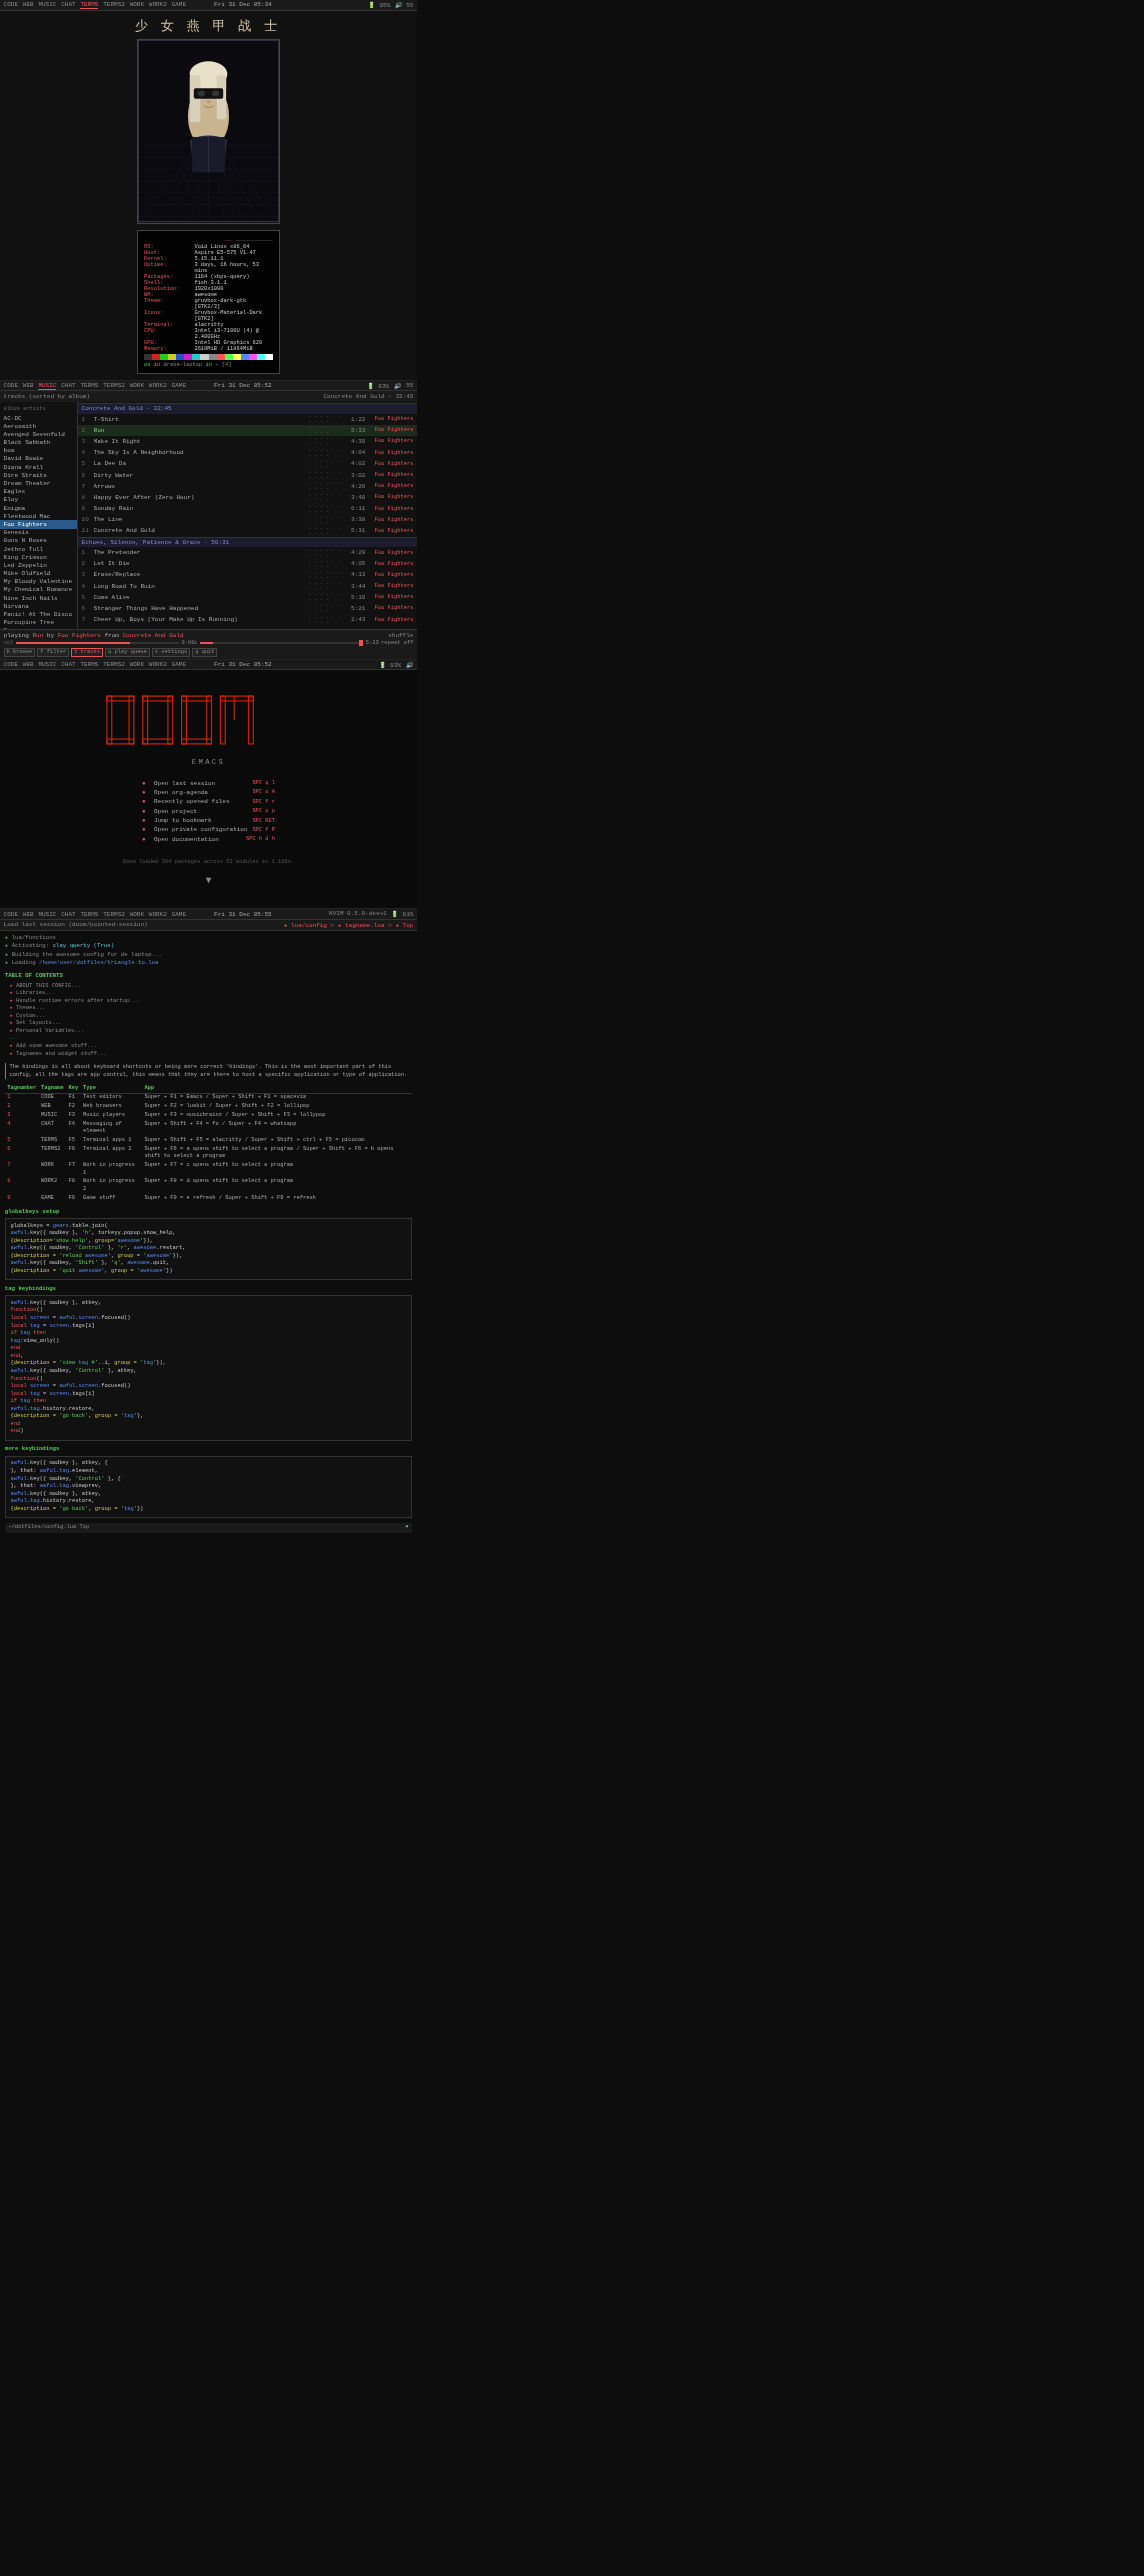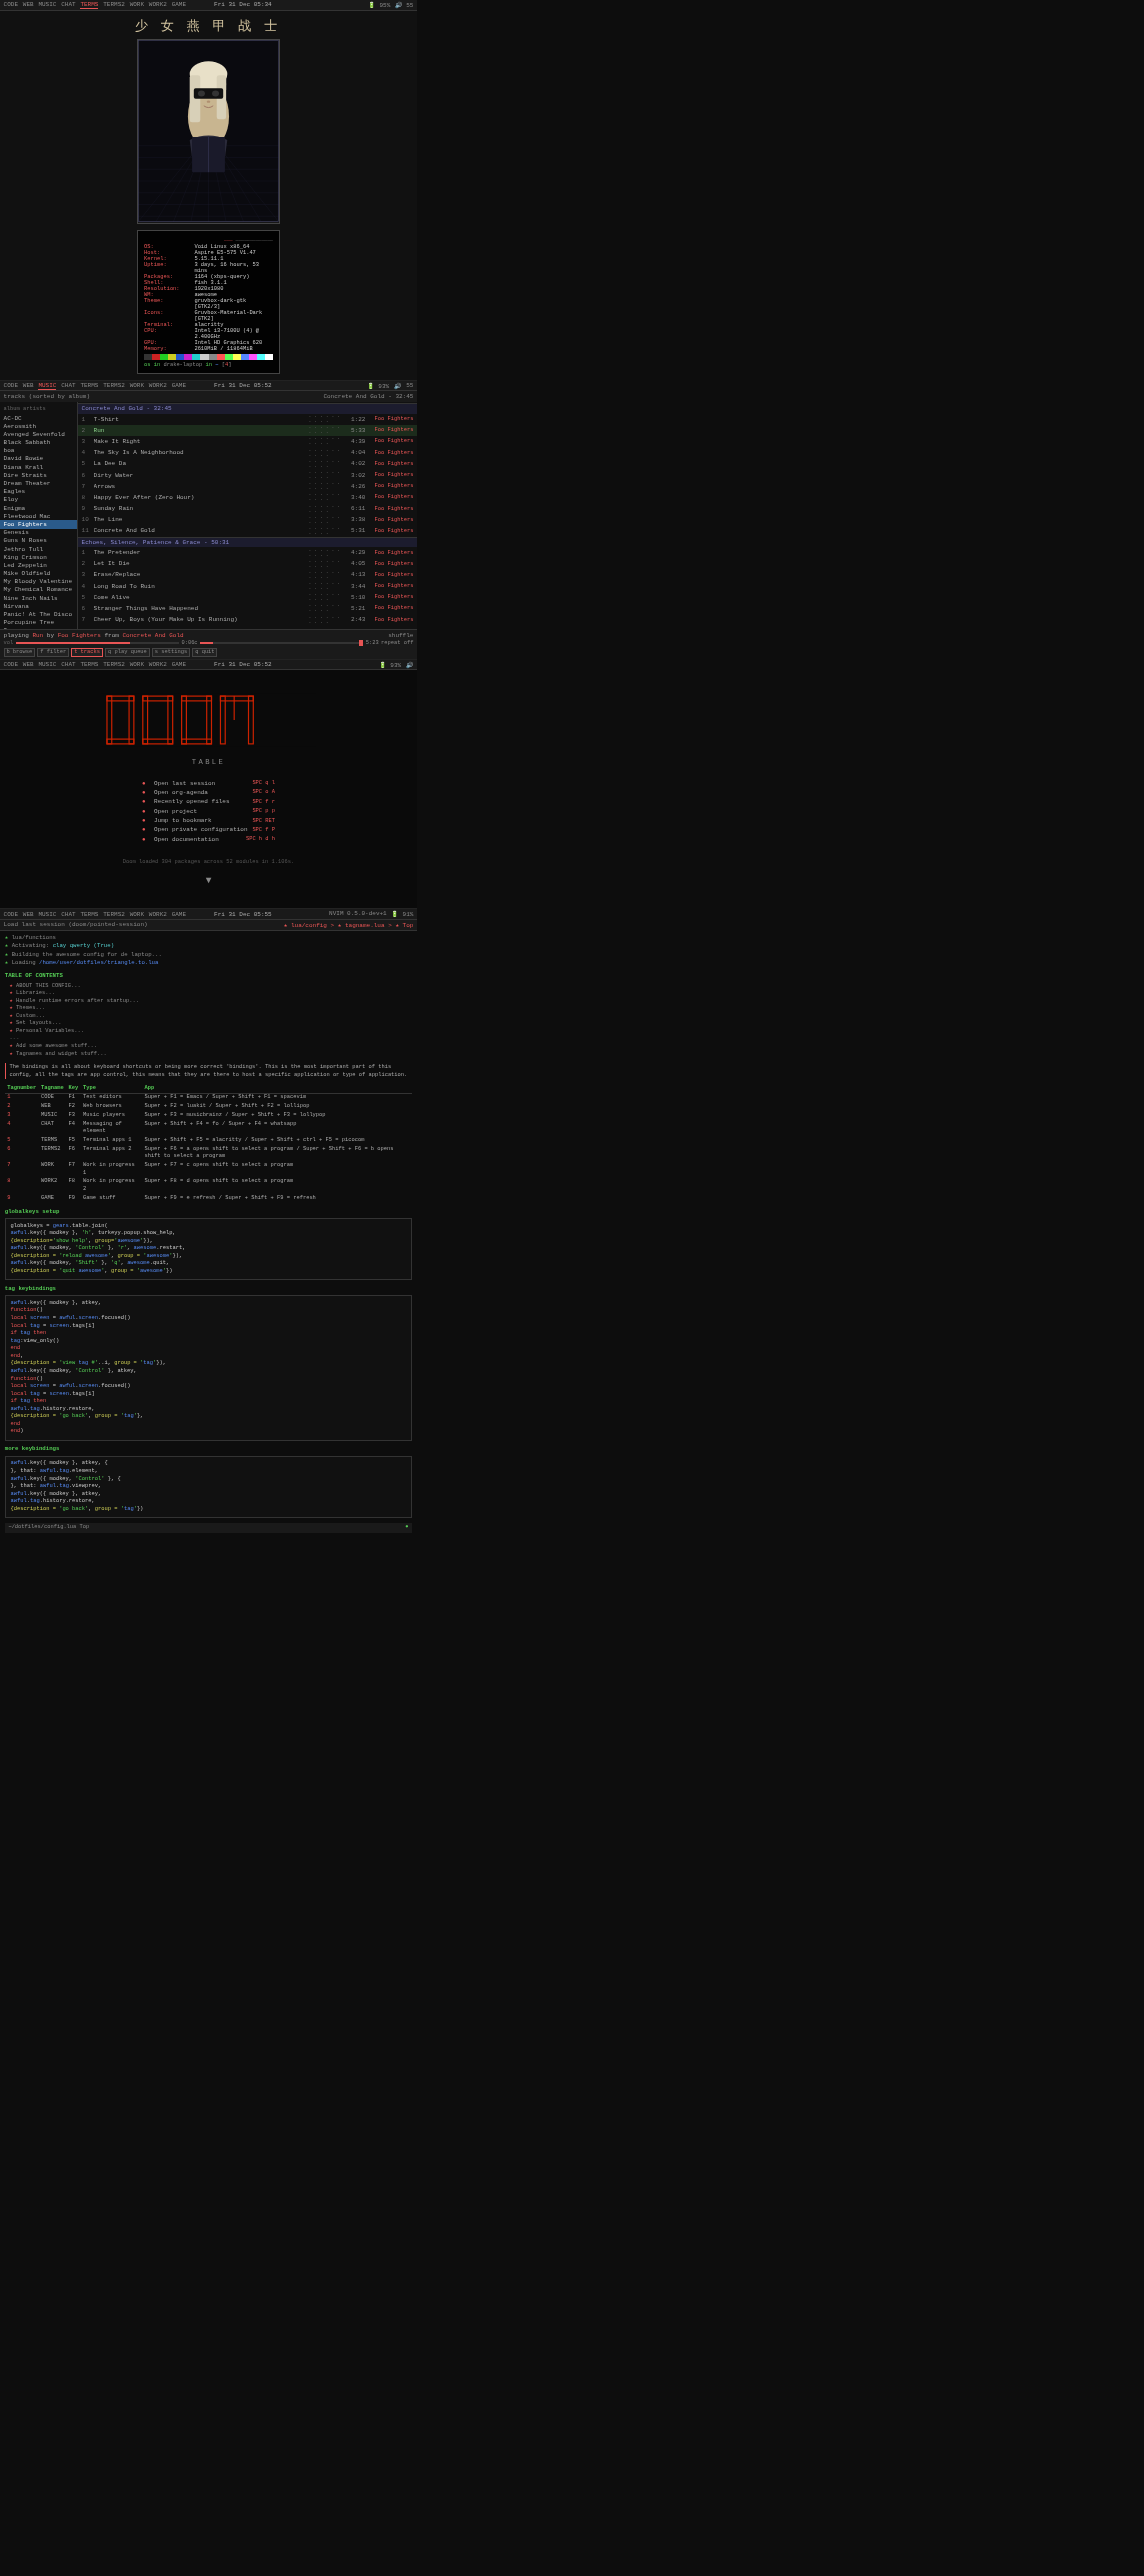--- a/index.html
+++ b/index.html
@@ -698,21 +698,21 @@
       <rect x="135" y="5" width="50" height="8" fill="none" stroke="#cc2200" stroke-width="2"></rect>
       <rect x="135" y="77" width="50" height="8" fill="none" stroke="#cc2200" stroke-width="2"></rect>
       <rect x="177" y="5" width="8" height="80" fill="none" stroke="#cc2200" stroke-width="2"></rect>
 
       <rect x="200" y="5" width="8" height="80" fill="none" stroke="#cc2200" stroke-width="2"></rect>
       <rect x="200" y="5" width="55" height="8" fill="none" stroke="#cc2200" stroke-width="2"></rect>
       <rect x="247" y="5" width="8" height="80" fill="none" stroke="#cc2200" stroke-width="2"></rect>
       <line x1="223" y1="5" x2="223" y2="45" stroke="#cc2200" stroke-width="2"></line>
     </svg>
   </div>
-  <div class="doom-subtitle">TABLE</div>
+  <div class="doom-subtitle">EMACS</div>
   <div class="doom-menu" id="doom-menu-list">
       <div class="doom-menu-item">
       <span class="icon" style="color:#e85555;">●</span>
       <span>Open last session</span>
       <span class="doom-menu-shortcut" style="margin-left: auto; color:#e85555; font-size:5.4px;">SPC q l</span>
     </div>
       <div class="doom-menu-item">
       <span class="icon" style="color:#e85555;">●</span>
       <span>Open org-agenda</span>
       <span class="doom-menu-shortcut" style="margin-left: auto; color:#e85555; font-size:5.4px;">SPC o A</span>

